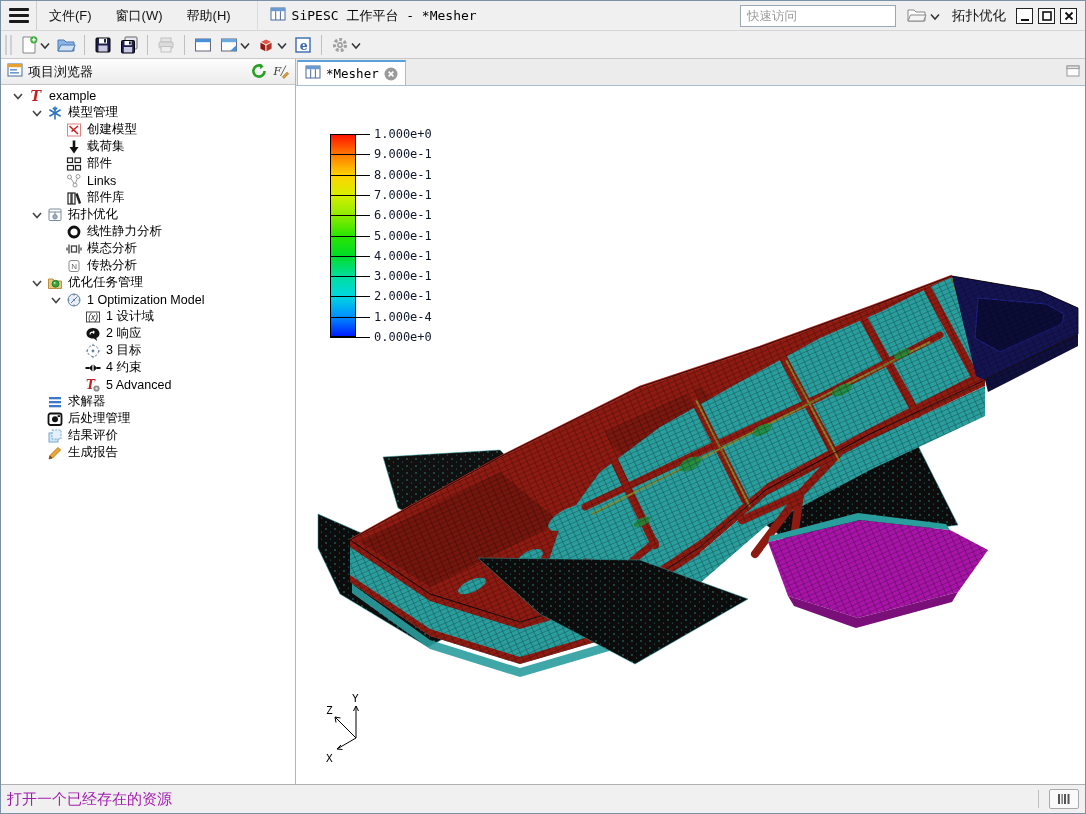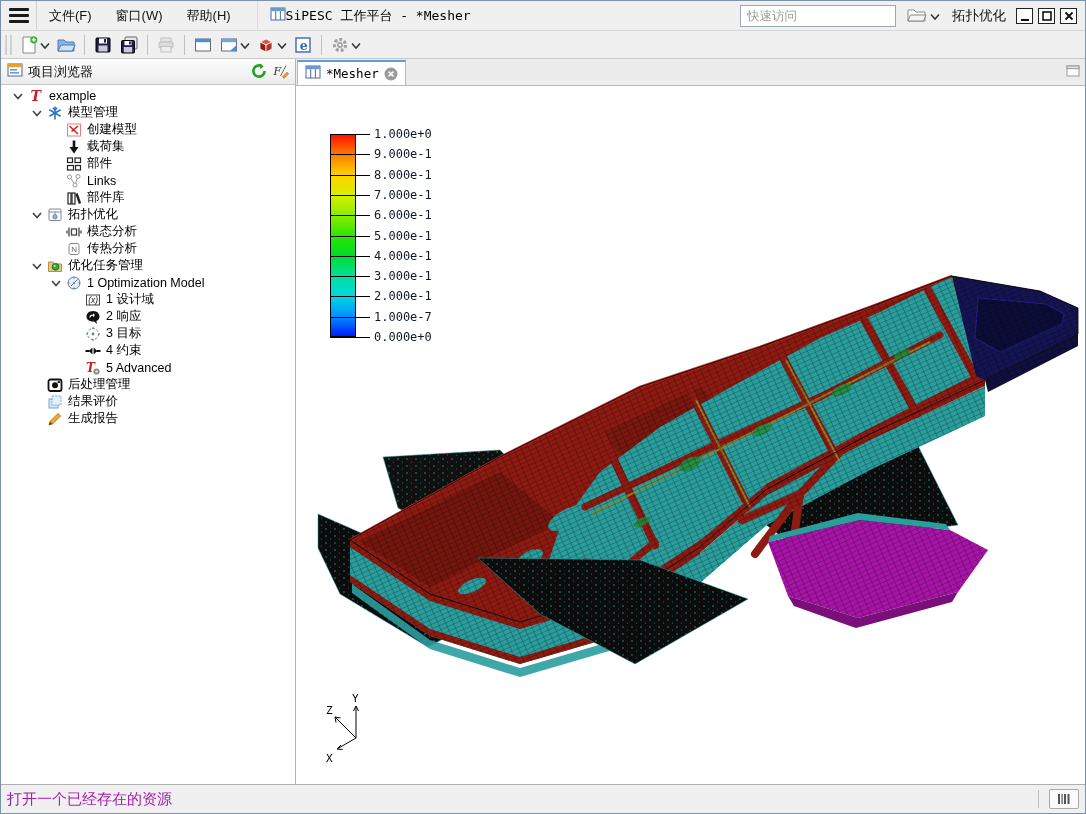--- a/index.html
+++ b/index.html
@@ -4,21 +4,21 @@
 <style>
   * { margin:0; padding:0; box-sizing:border-box; }
   html,body { width:1086px; height:814px; background:#fff; font-family:"Liberation Sans","DejaVu Sans",sans-serif; }
   .window { width:1086px; height:814px; border:1px solid #7a92a8; background:#f0f0f0; display:flex; flex-direction:column; overflow:hidden; }
 
   
   .menubar { height:30px; background:#f0f0f0; border-bottom:1px solid #d6d6d6; display:flex; align-items:center; flex:0 0 auto; }
   .hamburger { width:36px; height:29px; display:flex; flex-direction:column; justify-content:center; align-items:center; gap:3px; border-right:1px solid #cfcfcf; cursor:pointer; }
   .hamburger i { display:block; width:20px; height:3px; background:#1a1a1a; border-radius:1px; }
   .menu-item { padding:0 12px; font-size:13px; color:#111; height:29px; display:flex; align-items:center; cursor:pointer; }
-  .apptitle { display:flex; align-items:center; margin-left:14px; padding-left:12px; border-left:1px solid #dcdcdc; height:29px; }
+  .apptitle { display:flex; align-items:center; gap:6px; margin-left:14px; padding-left:12px; border-left:1px solid #dcdcdc; height:29px; }
   .apptitle .ttl { font-family:"DejaVu Sans Mono",monospace; font-size:13px; color:#000; }
   .mb-spacer { flex:1; }
   .quick-access { width:156px; height:22px; border:1px solid #9aa8b5; background:#fff; font-size:12.5px; padding:0 6px; color:#333; margin-right:10px; }
   .quick-access::placeholder { color:#9a9a9a; }
   .mb-ico { display:flex; align-items:center; gap:3px; margin-right:8px; cursor:pointer; }
   .perspective { font-size:13.5px; color:#111; margin:0 10px 0 4px; }
   .winbtn { width:17px; height:16px; border:1px solid #222; background:#fdfdfd; display:flex; align-items:center; justify-content:center; margin-right:5px; cursor:pointer; }
   .winbtn:last-child { margin-right:8px; }
 
   
@@ -348,20 +348,29 @@
                   <circle cx="8" cy="9.8" r="2.2" fill="#9ab0c8"></circle>
                 </g>
               </svg>
             </span>
             <span class="tlabel">拓扑优化</span>
           </div>
           <div class="tree-row" style="padding-left: 46px;">
             <span class="expander"></span>
             <span class="ticon">
               <svg width="16" height="16" viewBox="0 0 16 16">
+                <circle cx="8" cy="8" r="5" fill="none" stroke="#111" stroke-width="2.8"></circle>
+              </svg>
+            </span>
+            <span class="tlabel">线性静力分析</span>
+          </div>
+          <div class="tree-row" style="padding-left: 46px;">
+            <span class="expander"></span>
+            <span class="ticon">
+              <svg width="16" height="16" viewBox="0 0 16 16">
                 <g stroke="#444" fill="none" stroke-width="1.3">
                   <rect x="5.5" y="5" width="5" height="6" fill="#fff"></rect>
                   <path d="M3 3.5 V12.5 M13 3.5 V12.5"></path>
                   <path d="M1 6.5 V9.5 M15 6.5 V9.5"></path>
                 </g>
               </svg>
             </span>
             <span class="tlabel">模态分析</span>
           </div>
           <div class="tree-row" style="padding-left: 46px;">
@@ -449,20 +458,31 @@
           <div class="tree-row" style="padding-left: 65px;">
             <span class="expander"></span>
             <span class="ticon">
               <svg width="16" height="16" viewBox="0 0 16 16">
                 <text x="1" y="12" font-size="12" font-style="italic" font-weight="bold" fill="#c42222" font-family="DejaVu Serif,serif">T</text>
                 <circle cx="11.5" cy="11.5" r="3.1" fill="#8a8a8a"></circle>
                 <circle cx="11.5" cy="11.5" r="1.2" fill="#e8e8e8"></circle>
               </svg>
             </span>
             <span class="tlabel">5 Advanced</span>
+          </div>
+          <div class="tree-row" style="padding-left: 27px;">
+            <span class="expander"></span>
+            <span class="ticon">
+              <svg width="16" height="16" viewBox="0 0 16 16">
+                <rect x="2" y="3" width="12" height="2.3" fill="#3c78c8"></rect>
+                <rect x="2" y="7" width="12" height="2.3" fill="#3c78c8"></rect>
+                <rect x="2" y="11" width="12" height="2.3" fill="#3c78c8"></rect>
+              </svg>
+            </span>
+            <span class="tlabel">求解器</span>
           </div>
           <div class="tree-row" style="padding-left: 27px;">
             <span class="expander"></span>
             <span class="ticon">
               <svg width="16" height="16" viewBox="0 0 16 16">
                 <rect x="1.5" y="2.5" width="13" height="11.5" rx="2" fill="none" stroke="#111" stroke-width="1.8"></rect>
                 <circle cx="8" cy="8.2" r="3" fill="#111"></circle>
                 <rect x="10.6" y="4.2" width="2.4" height="1.8" fill="#111"></rect>
               </svg>
             </span>
@@ -620,21 +640,21 @@
             <span class="legend-lbl" style="top: 74.2px;">6.000e-1</span>
             <div class="legend-tick" style="top: 101.5px;"></div>
             <span class="legend-lbl" style="top: 94.5px;">5.000e-1</span>
             <div class="legend-tick" style="top: 121.8px;"></div>
             <span class="legend-lbl" style="top: 114.8px;">4.000e-1</span>
             <div class="legend-tick" style="top: 142.1px;"></div>
             <span class="legend-lbl" style="top: 135.1px;">3.000e-1</span>
             <div class="legend-tick" style="top: 162.4px;"></div>
             <span class="legend-lbl" style="top: 155.4px;">2.000e-1</span>
             <div class="legend-tick" style="top: 182.7px;"></div>
-            <span class="legend-lbl" style="top: 175.7px;">1.000e-7</span>
+            <span class="legend-lbl" style="top: 175.7px;">1.000e-4</span>
             <div class="legend-tick" style="top: 203px;"></div>
             <span class="legend-lbl" style="top: 196px;">0.000e+0</span>
           </div>
 
         <svg class="triad" width="70" height="74" viewBox="0 0 70 74">
           <g stroke="#000" stroke-width="1" fill="none">
             <path d="M38,46 L38,14 M38,14 L35.5,19 M38,14 L40.5,19"></path>
             <path d="M38,46 L17,25 M17,25 L18,30.5 M17,25 L22.5,26"></path>
             <path d="M38,46 L19,57 M19,57 L24.5,57.5 M19,57 L23,53"></path>
           </g>

